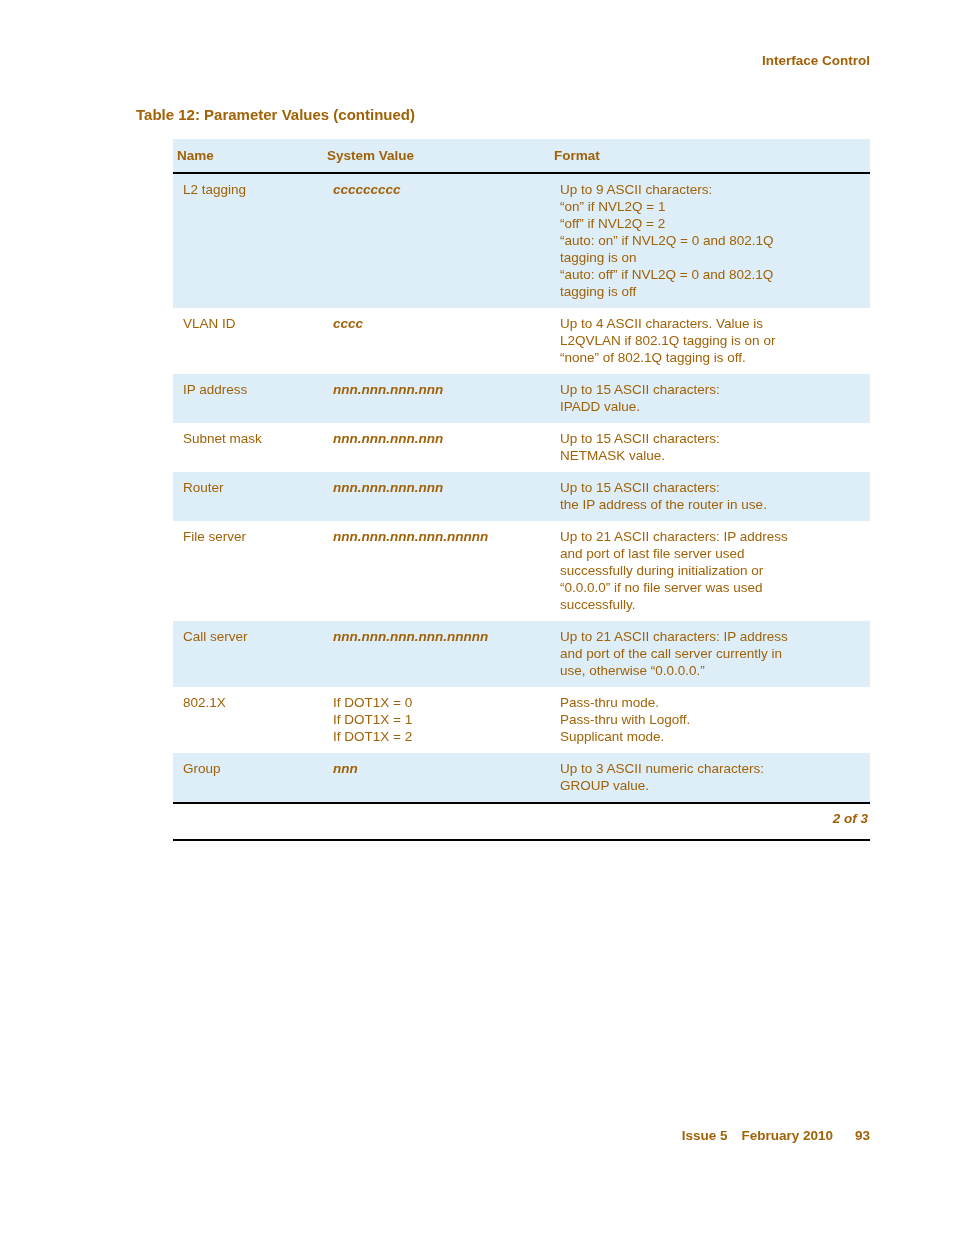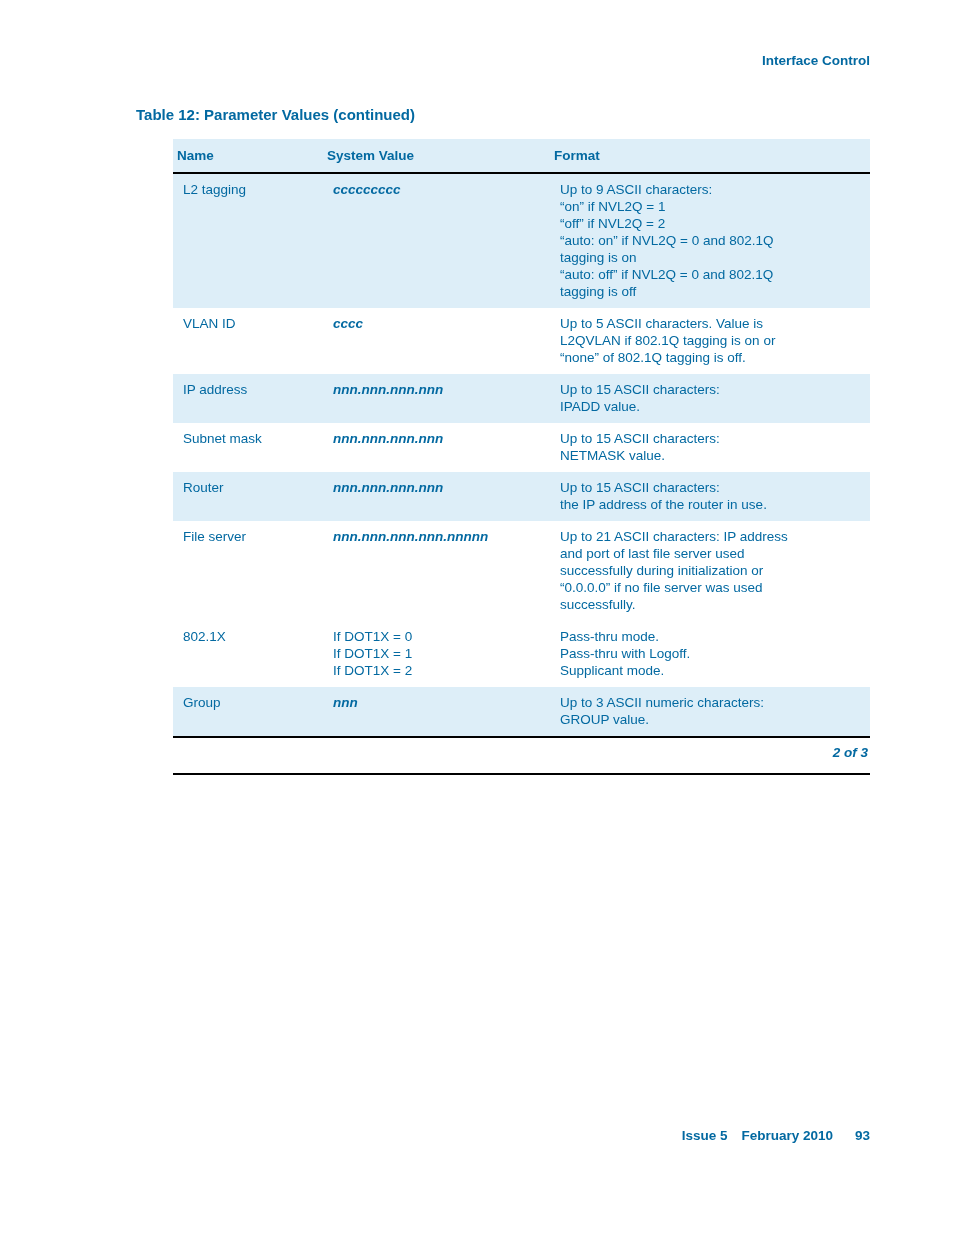--- a/index.html
+++ b/index.html
@@ -6,21 +6,21 @@
     margin: 0;
     padding: 0;
     background: #ffffff;
   }
   .page {
     position: relative;
     width: 954px;
     height: 1235px;
     background: #ffffff;
     font-family: "Liberation Sans", sans-serif;
-    color: #0369a1;
+    color: #a16207;
     overflow: hidden;
   }
   .running-header {
     position: absolute;
     top: 53px;
     right: 84px;
     font-size: 13.5px;
     font-weight: bold;
   }
   .table-title {
@@ -122,21 +122,21 @@
 “on” if NVL2Q = 1
 “off” if NVL2Q = 2
 “auto: on” if NVL2Q = 0 and 802.1Q
 tagging is on
 “auto: off” if NVL2Q = 0 and 802.1Q
 tagging is off</td>
         </tr>
         <tr>
           <td>VLAN ID</td>
           <td class="val">cccc</td>
-          <td>Up to 5 ASCII characters. Value is
+          <td>Up to 4 ASCII characters. Value is
 L2QVLAN if 802.1Q tagging is on or
 “none” of 802.1Q tagging is off.</td>
         </tr>
         <tr class="blue">
           <td>IP address</td>
           <td class="val">nnn.nnn.nnn.nnn</td>
           <td>Up to 15 ASCII characters:
 IPADD value.</td>
         </tr>
         <tr>
@@ -153,20 +153,27 @@
         </tr>
         <tr>
           <td>File server</td>
           <td class="val">nnn.nnn.nnn.nnn.nnnnn</td>
           <td>Up to 21 ASCII characters: IP address
 and port of last file server used
 successfully during initialization or
 “0.0.0.0” if no file server was used
 successfully.</td>
         </tr>
+        <tr class="blue">
+          <td>Call server</td>
+          <td class="val">nnn.nnn.nnn.nnn.nnnnn</td>
+          <td>Up to 21 ASCII characters: IP address
+and port of the call server currently in
+use, otherwise “0.0.0.0.”</td>
+        </tr>
         <tr>
           <td>802.1X</td>
           <td class="val plain">If DOT1X = 0
 If DOT1X = 1
 If DOT1X = 2</td>
           <td>Pass-thru mode.
 Pass-thru with Logoff.
 Supplicant mode.</td>
         </tr>
         <tr class="blue">

